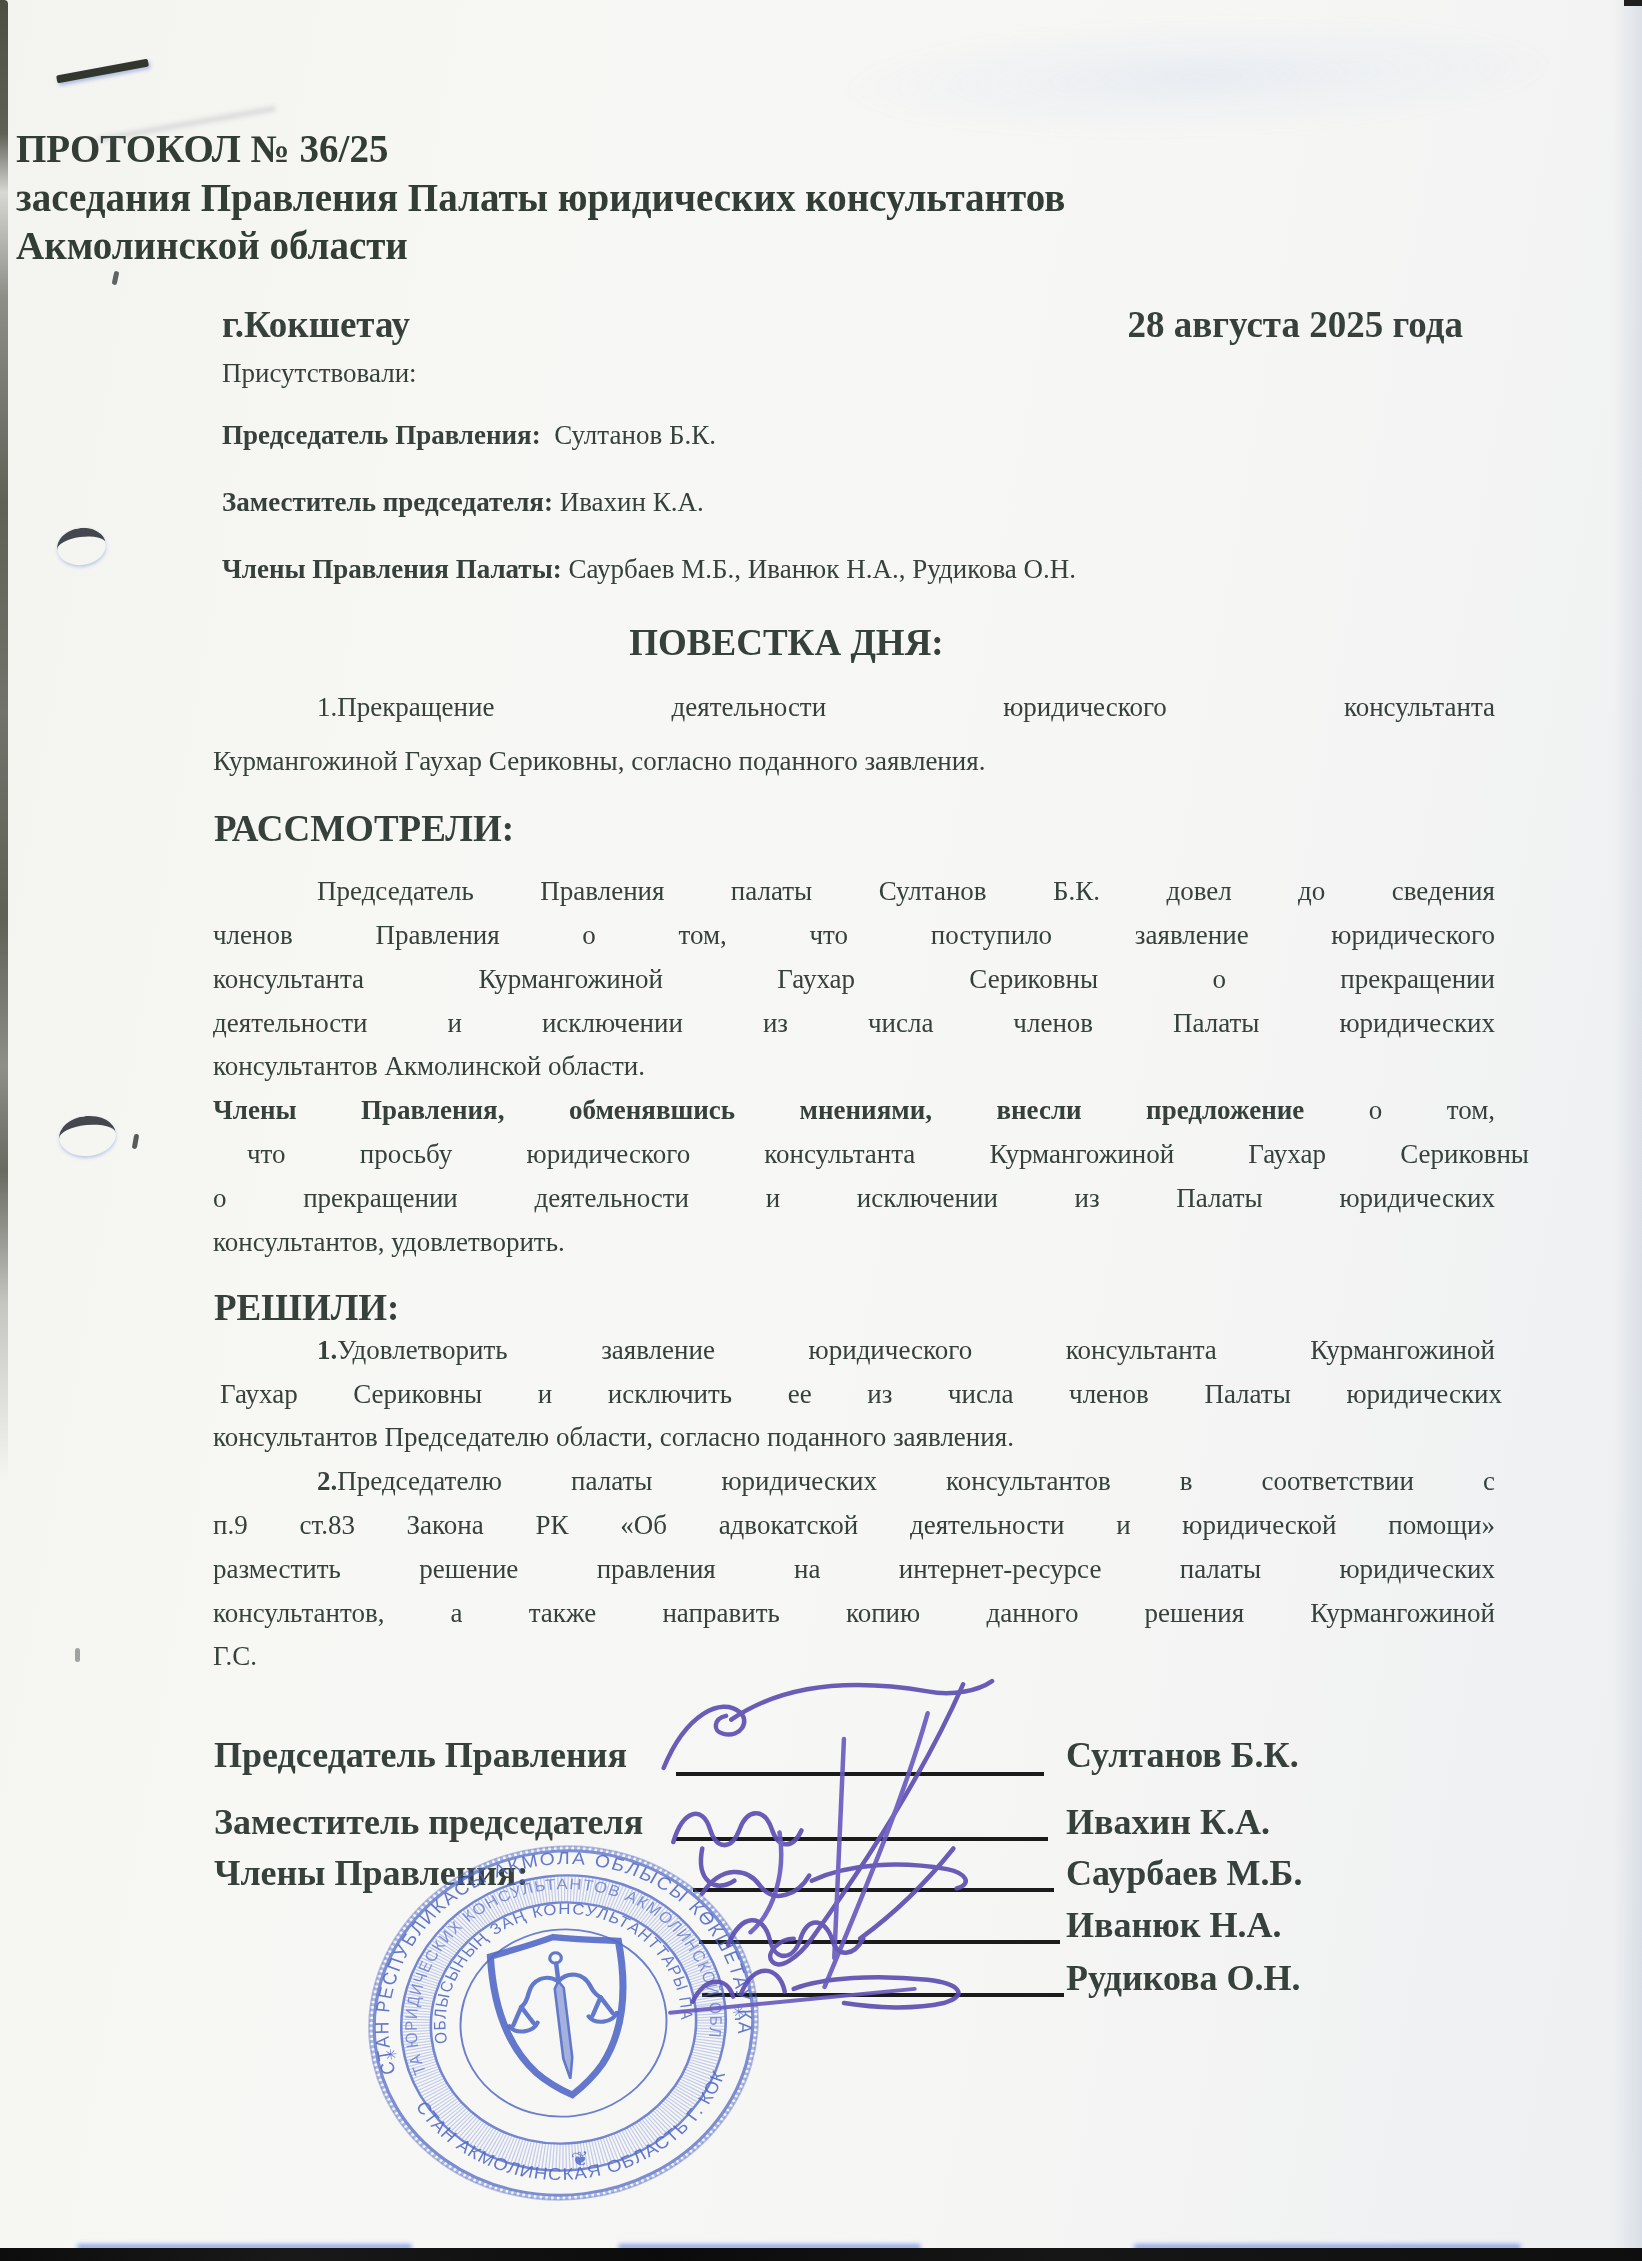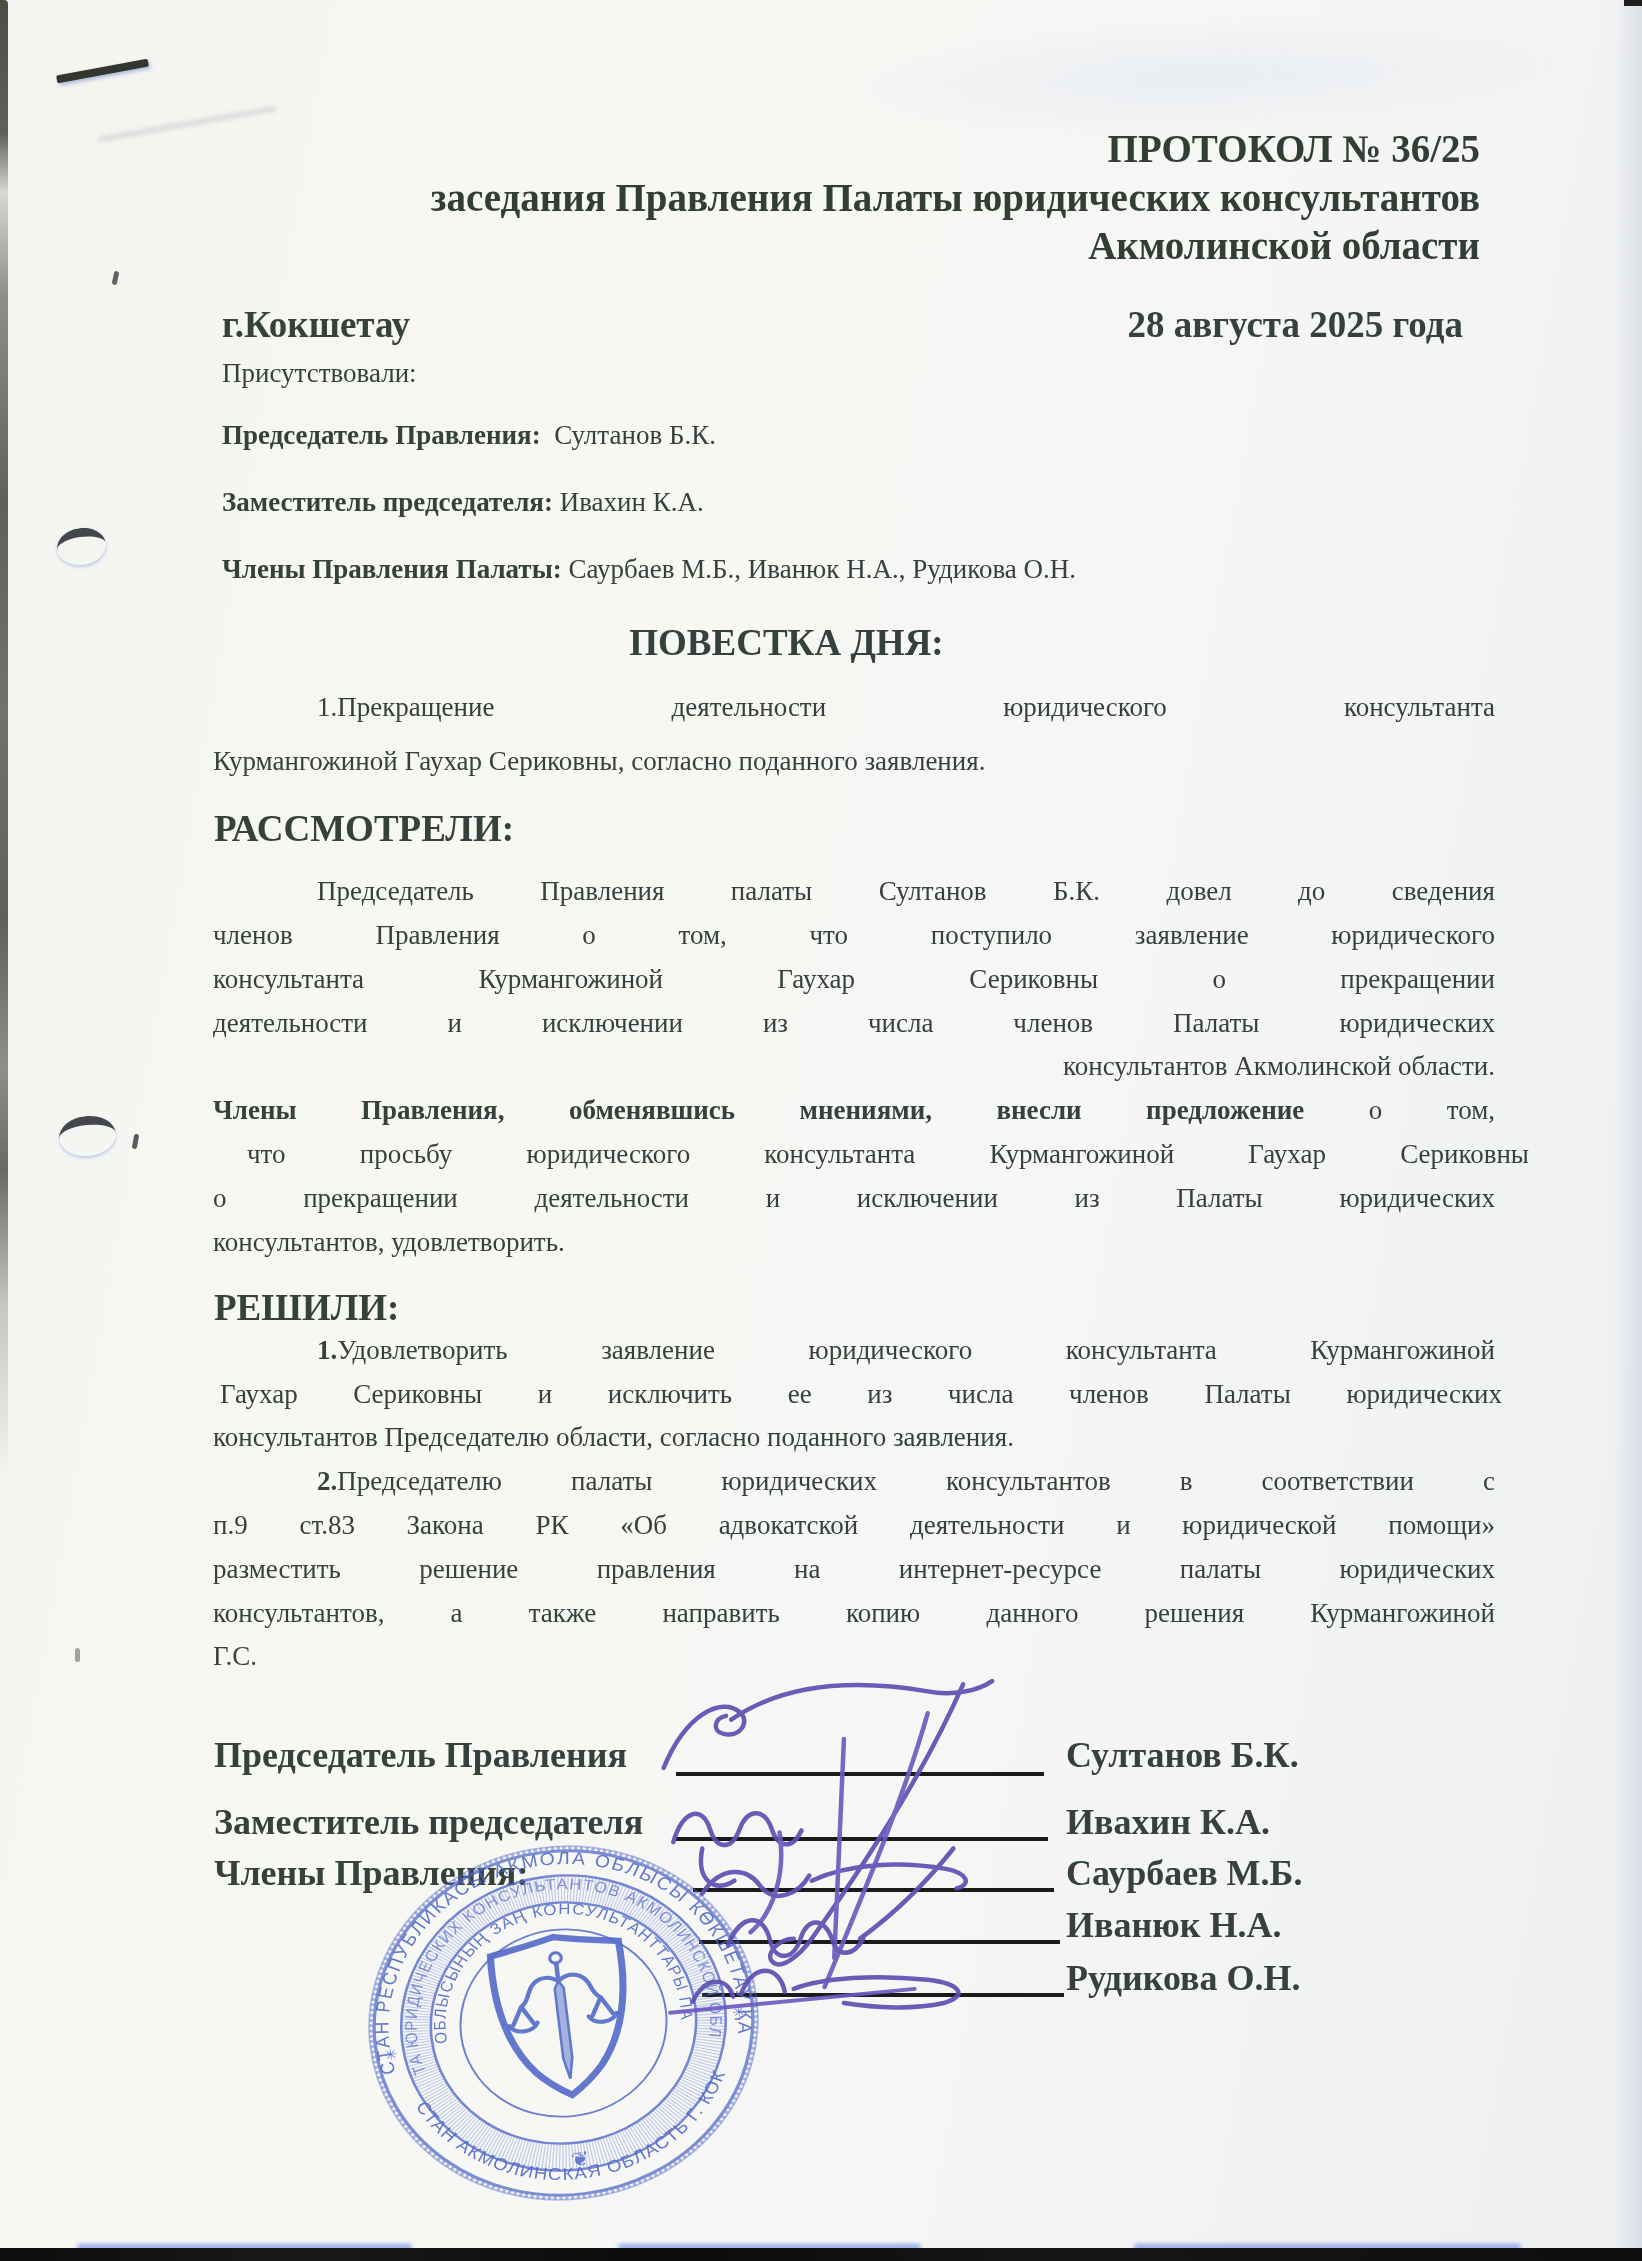--- a/index.html
+++ b/index.html
@@ -8,21 +8,21 @@
     background:linear-gradient(100deg,#f3f3f0 0%,#f7f7f4 28%,#f6f6f4 62%,#edeff1 100%);
     font-family:"Liberation Serif", serif;color:#35413a;
   }
   .abs{position:absolute;}
   .line{position:absolute;left:213px;width:1282px;font-size:27px;line-height:1.15;color:#35413a;}
   .j{text-align:justify;text-align-last:justify;}
   .ind{left:317px;width:1178px;}
   .center{left:0;width:1573px;text-align:center;}
   .bold{font-weight:bold;}
   .h{font-weight:bold;font-size:37px;}
-  .title{position:absolute;left:0;width:1480px;text-align:right;font-weight:bold;font-size:39px;color:#313d35;}
+  .title{position:absolute;left:16px;width:1480px;text-align:left;font-weight:bold;font-size:39px;color:#313d35;}
   .meta{font-weight:bold;font-size:37px;}
   .role-label{font-weight:bold;}
   .sig-label{position:absolute;left:214px;font-size:36px;font-weight:bold;}
   .sig-name{position:absolute;left:1066px;font-size:36px;font-weight:bold;}
   .sig-line{position:absolute;height:3.9px;background:#1b1b1b;z-index:3;}
   
   .edge-strip{position:absolute;left:0;top:0;width:7.7px;height:1482px;z-index:5;
     background:linear-gradient(180deg,
       rgba(58,60,48,.9) 0%,rgba(58,60,48,.8) 9%,rgba(58,60,48,.15) 13%,
       rgba(58,60,48,.55) 20%,rgba(58,60,48,.8) 34%,rgba(58,60,48,.7) 48%,
@@ -90,21 +90,21 @@
 
   <div class="line h center" style="top:622px;">ПОВЕСТКА ДНЯ:</div>
   <div class="line j ind" style="top:692px;">1.Прекращение деятельности юридического консультанта</div>
   <div class="line" style="top:746px;">Курмангожиной Гаухар Сериковны, согласно поданного заявления.</div>
 
   <div class="abs h" style="left:214px;top:807px;">РАССМОТРЕЛИ:</div>
   <div class="line j ind" style="top:876px;">Председатель Правления палаты Султанов Б.К. довел до сведения</div>
   <div class="line j" style="top:920px;">членов Правления о том, что поступило заявление юридического</div>
   <div class="line j" style="top:964px;">консультанта Курмангожиной Гаухар Сериковны о прекращении</div>
   <div class="line j" style="top:1008px;">деятельности и исключении из числа членов Палаты юридических</div>
-  <div class="line" style="top:1051px;text-align:right;">консультантов Акмолинской области.</div>
+  <div class="line" style="top:1051px;">консультантов Акмолинской области.</div>
 
   <div class="line j" style="top:1095px;">
     <span class="bold">Члены Правления, обменявшись мнениями, внесли предложение</span><span> о том,</span>
   </div>
   <div class="line j" style="top:1139px;margin-left:34px;">что просьбу юридического консультанта Курмангожиной Гаухар Сериковны</div>
   <div class="line j" style="top:1183px;">о прекращении деятельности и исключении из Палаты юридических</div>
   <div class="line" style="top:1227px;">консультантов, удовлетворить.</div>
 
   <div class="abs h" style="left:214px;top:1286px;">РЕШИЛИ:</div>
   <div class="line j ind" style="top:1335px;">

